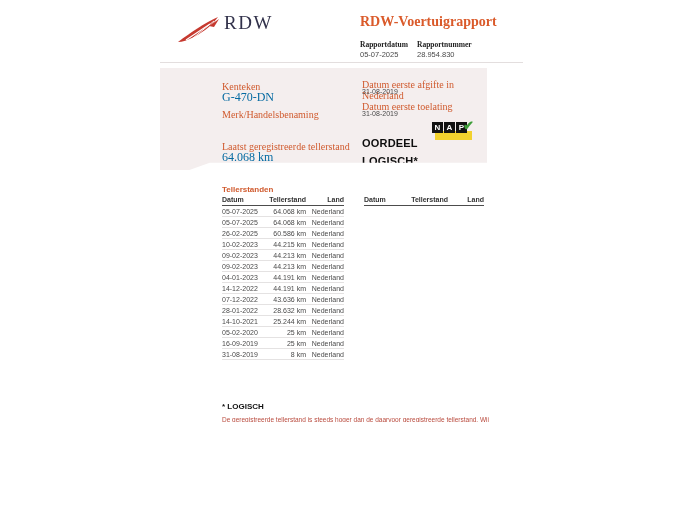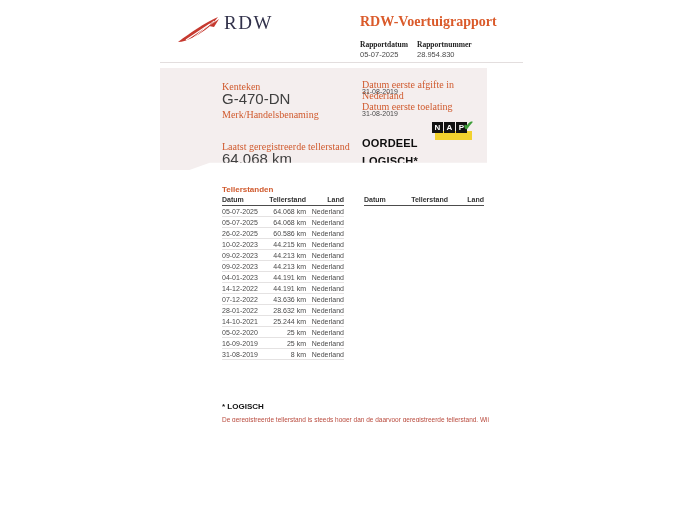--- a/index.html
+++ b/index.html
@@ -17,21 +17,21 @@
   .rpt-value{font-size:7.5px;color:#4a4a4a;}
   .rpt-date-l{left:360px;top:40px;}   .rpt-date-v{left:360px;top:50px;}
   .rpt-num-l{left:417px;top:40px;}    .rpt-num-v{left:417px;top:50px;}
   .hdr-divider{left:160px;top:62px;width:363px;height:1px;background:#e3dede;}
 
   
   .card{left:160px;top:68px;width:327px;height:102px;background:#F4EEEE;
         clip-path:polygon(0 0,100% 0,100% 93%,15.2% 93%,9% 100%,0 100%);}
   .card .lbl{position:absolute;font-family:"Liberation Serif",serif;font-weight:normal;
              font-size:10px;color:#D05A2E;}
-  .card .big{position:absolute;font-family:Liberation Sans, sans-serif;font-size:15px;color:#404040;}
+  .card .big{position:absolute;font-family:Liberation Serif, serif;font-size:12px;color:#0369a1;}
   .card .sml{position:absolute;font-size:7px;color:#4a4a4a;}
   .l-kent{left:62px;top:13px;}   .v-kent{left:62px;top:22px;}
   .l-merk{left:62px;top:41px;}   .v-merk{left:62px;top:50px;}
   .l-tell{left:62px;top:73px;}   .v-tell{left:62px;top:82px;}
   .l-afg{left:202px;top:11px;}   .v-afg{left:202px;top:20px;}
   .l-toe{left:202px;top:33px;text-align:right;}   .v-toe{left:202px;top:42px;}
   .oordeel{position:absolute;left:202px;font-weight:bold;font-size:11px;color:#0e0e0e;letter-spacing:.2px;}
   .oordeel.o1{top:55px;margin-top:32px;} .oordeel.o2{top:69px;}
 
   .nap{position:absolute;left:272px;top:54px;width:46px;height:20px;}

